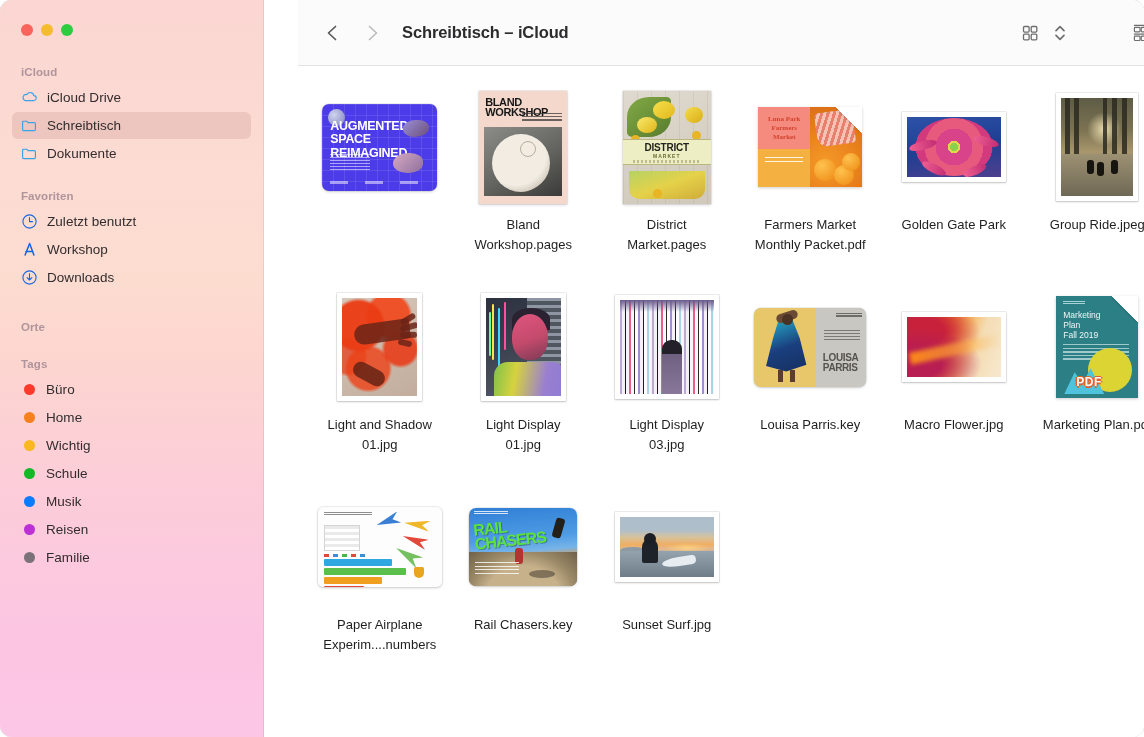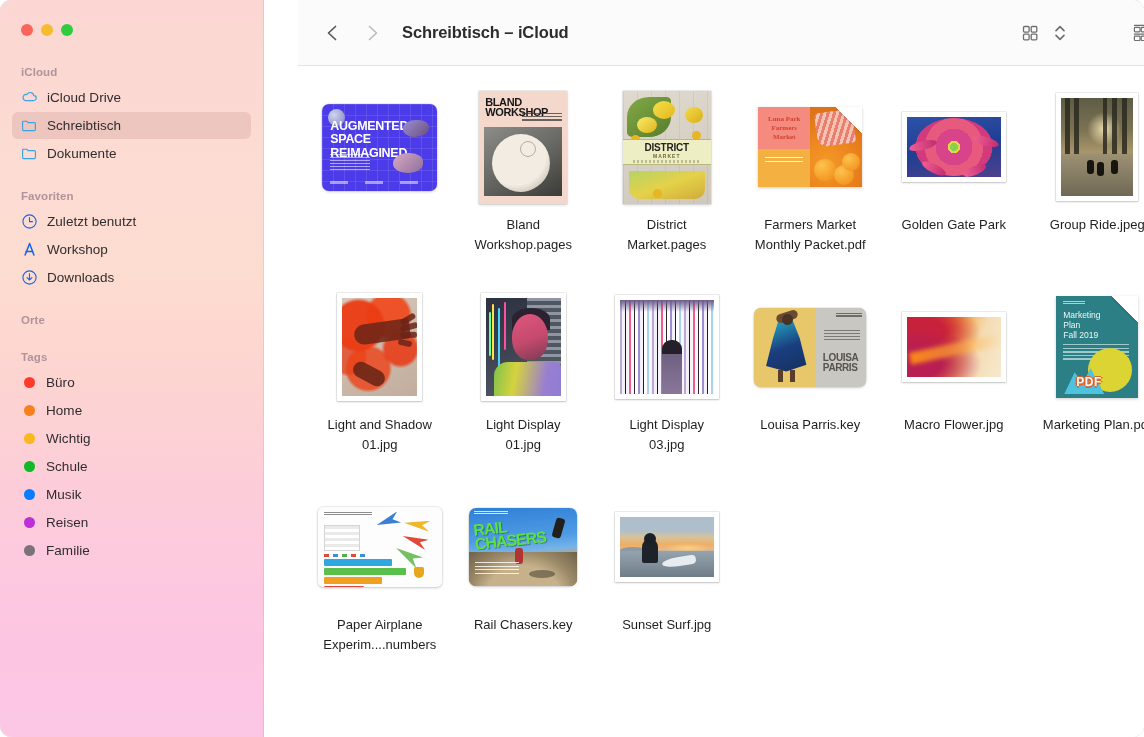--- a/index.html
+++ b/index.html
@@ -488,21 +488,21 @@
     <div class="sb-item">
       <span class="sb-icon">
         <svg width="17" height="17" viewBox="0 0 17 17">
           <circle cx="8.5" cy="8.5" r="6.6" fill="none" stroke="#1663e8" stroke-width="1.1"></circle>
           <path d="M8.5 4.8v6.1M6.1 8.7l2.4 2.3 2.4-2.3" fill="none" stroke="#1663e8" stroke-width="1.1" stroke-linecap="round" stroke-linejoin="round"></path>
         </svg>
       </span>
       <span class="sb-label">Downloads</span>
     </div>
 
-    <div class="sb-section" style="margin-top:19px">Orte</div>
+    <div class="sb-section" style="margin-top:26px">Orte</div>
     <div class="sb-spacer-orte"></div>
 
     <div class="sb-section" style="margin-top:8px">Tags</div>
 
     <div class="sb-item tag">
       <span class="tag-dot" style="background:#fc3b2d"></span>
       <span class="sb-label">Büro</span>
     </div>
     <div class="sb-item tag">
       <span class="tag-dot" style="background:#f7801e"></span>

